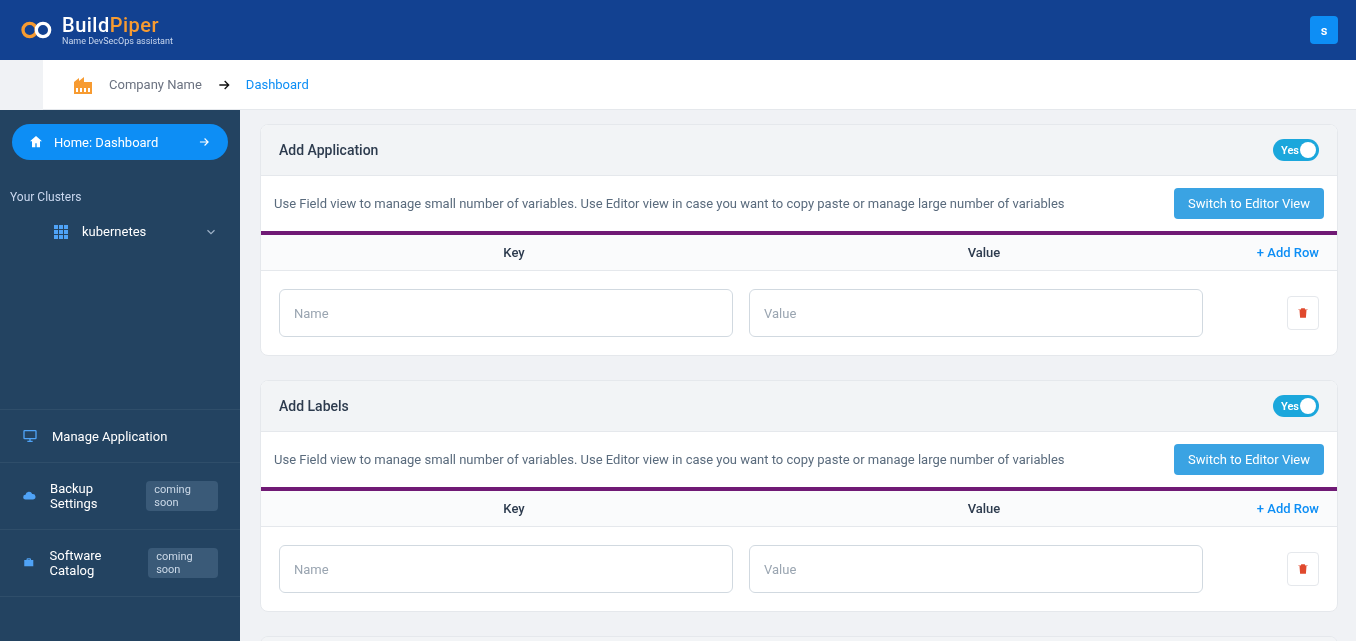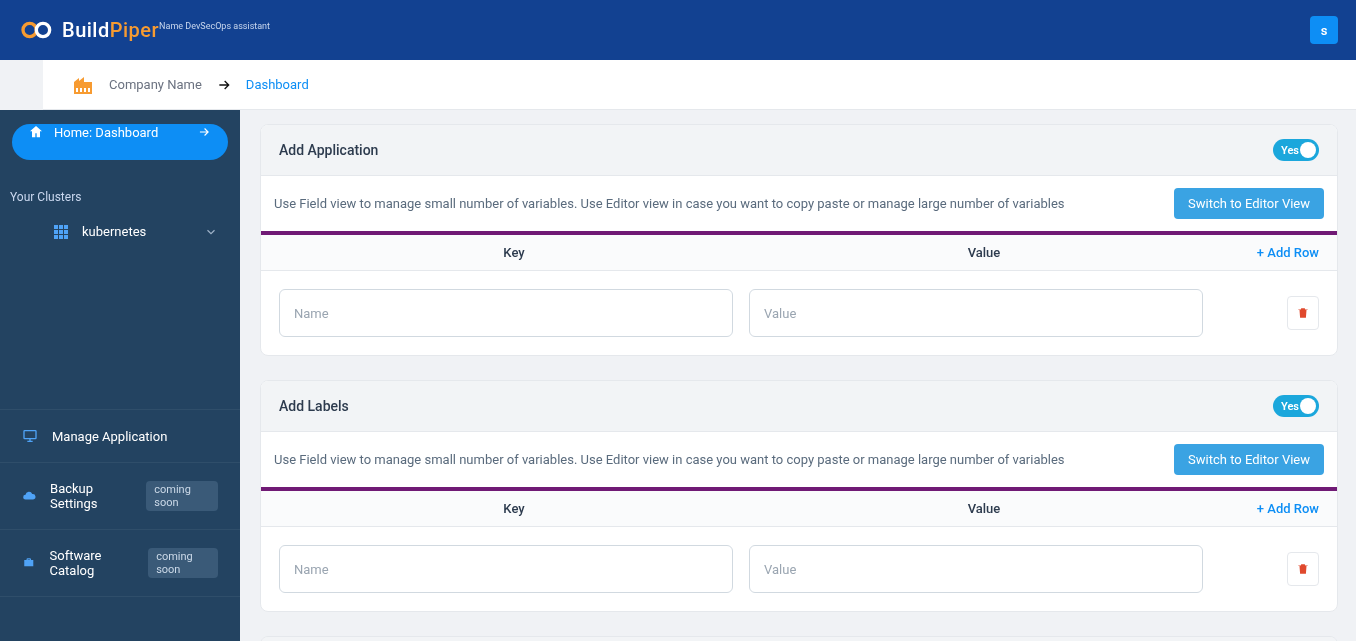--- a/index.html
+++ b/index.html
@@ -2,39 +2,39 @@
 <html><head>
   <meta charset="utf-8">
   <style>
     * { margin: 0; padding: 0; box-sizing: border-box; font-family: -apple-system, BlinkMacSystemFont, "Segoe UI", Roboto, sans-serif; }
     body { width: 1356px; height: 641px; overflow: hidden; background: #f0f2f5; }
 
     
     .topbar { height: 60px; background: #124191; display: flex; align-items: center; justify-content: space-between; padding: 0 18px; }
     .brand { display: flex; align-items: center; gap: 4px; }
     .brand-logo { width: 40px; height: 24px; display:flex; align-items:center; }
-    .brand-text { display:flex; flex-direction:row; line-height:1; color:#fff;justify-content:center; }
+    .brand-text { display:flex; flex-direction:column; line-height:1; color:#fff;justify-content:center; }
     .brand-name { font-size: 20px; font-weight: 500; letter-spacing: 0.5px; }
     .brand-name .b1 { color:#fff; }
     .brand-name .b2 { color:#f79b31; }
     .brand-sub { font-size: 9px; color:#c9d7ee; margin-top:2px; }
     .avatar-btn { width: 28px; height: 28px; border-radius: 4px; background: #0d8ef5; color:#fff; font-size:13px; font-weight:600; display:flex; align-items:center; justify-content:center; cursor:pointer; }
 
     
     .breadcrumbbar { height: 50px; background:#fff; display:flex; align-items:center; padding: 0 28px; gap: 14px; border-bottom:1px solid #e5e8ec;margin-left:43px; }
     .company-icon { width:24px; height:24px; color:#f79b31; display:flex; align-items:center; justify-content:center; }
     .breadcrumbbar .company-name { font-size: 13px; color:#6b7280; }
     .breadcrumbbar .arrow { width:16px; height:16px; color:#111; display:flex; align-items:center; justify-content:center; font-size:18px; }
     .breadcrumbbar .dashboard-link { font-size: 13px; color:#0d8ef5; cursor:pointer; }
 
     .layout { display:flex; height: calc(641px - 110px); }
 
     
     .sidebar { width: 240px; background:#234361; color:#fff; overflow-y:auto; padding-top: 14px; }
-    .home-btn { margin: 0 12px 24px 12px; height: 36px; background:#0d8ef5; border-radius: 20px; display:flex; align-items:flex-start; justify-content:space-between; padding:0 16px; cursor:pointer; font-size:13px; }
+    .home-btn { margin: 0 12px 24px 12px; height: 36px; background:#0d8ef5; border-radius: 20px; display:flex; align-items:center; justify-content:space-between; padding:0 16px; cursor:pointer; font-size:13px; }
     .home-btn .left { display:flex; align-items:center; gap:10px; }
     .home-btn .icon { width:16px; height:16px; display:flex; align-items:center; justify-content:center; }
 
     .section-label { font-size:12px; color:#c9d7ee; padding: 6px 10px 10px 10px; }
     .cluster-row { display:flex; align-items:center; justify-content:space-between; padding: 10px 22px; cursor:pointer; font-size:13px;margin-left:32px; }
     .cluster-row .left { display:flex; align-items:center; gap:14px; }
     .grid-icon { width:14px; height:14px; color:#4fa3f7; display:grid; grid-template-columns:repeat(3,1fr); grid-template-rows:repeat(3,1fr); gap:1px; }
     .grid-icon span { background:#4fa3f7; }
     .chevron { width:14px; height:14px; color:#9fb3c8; display:flex; align-items:center; justify-content:center; }
 

